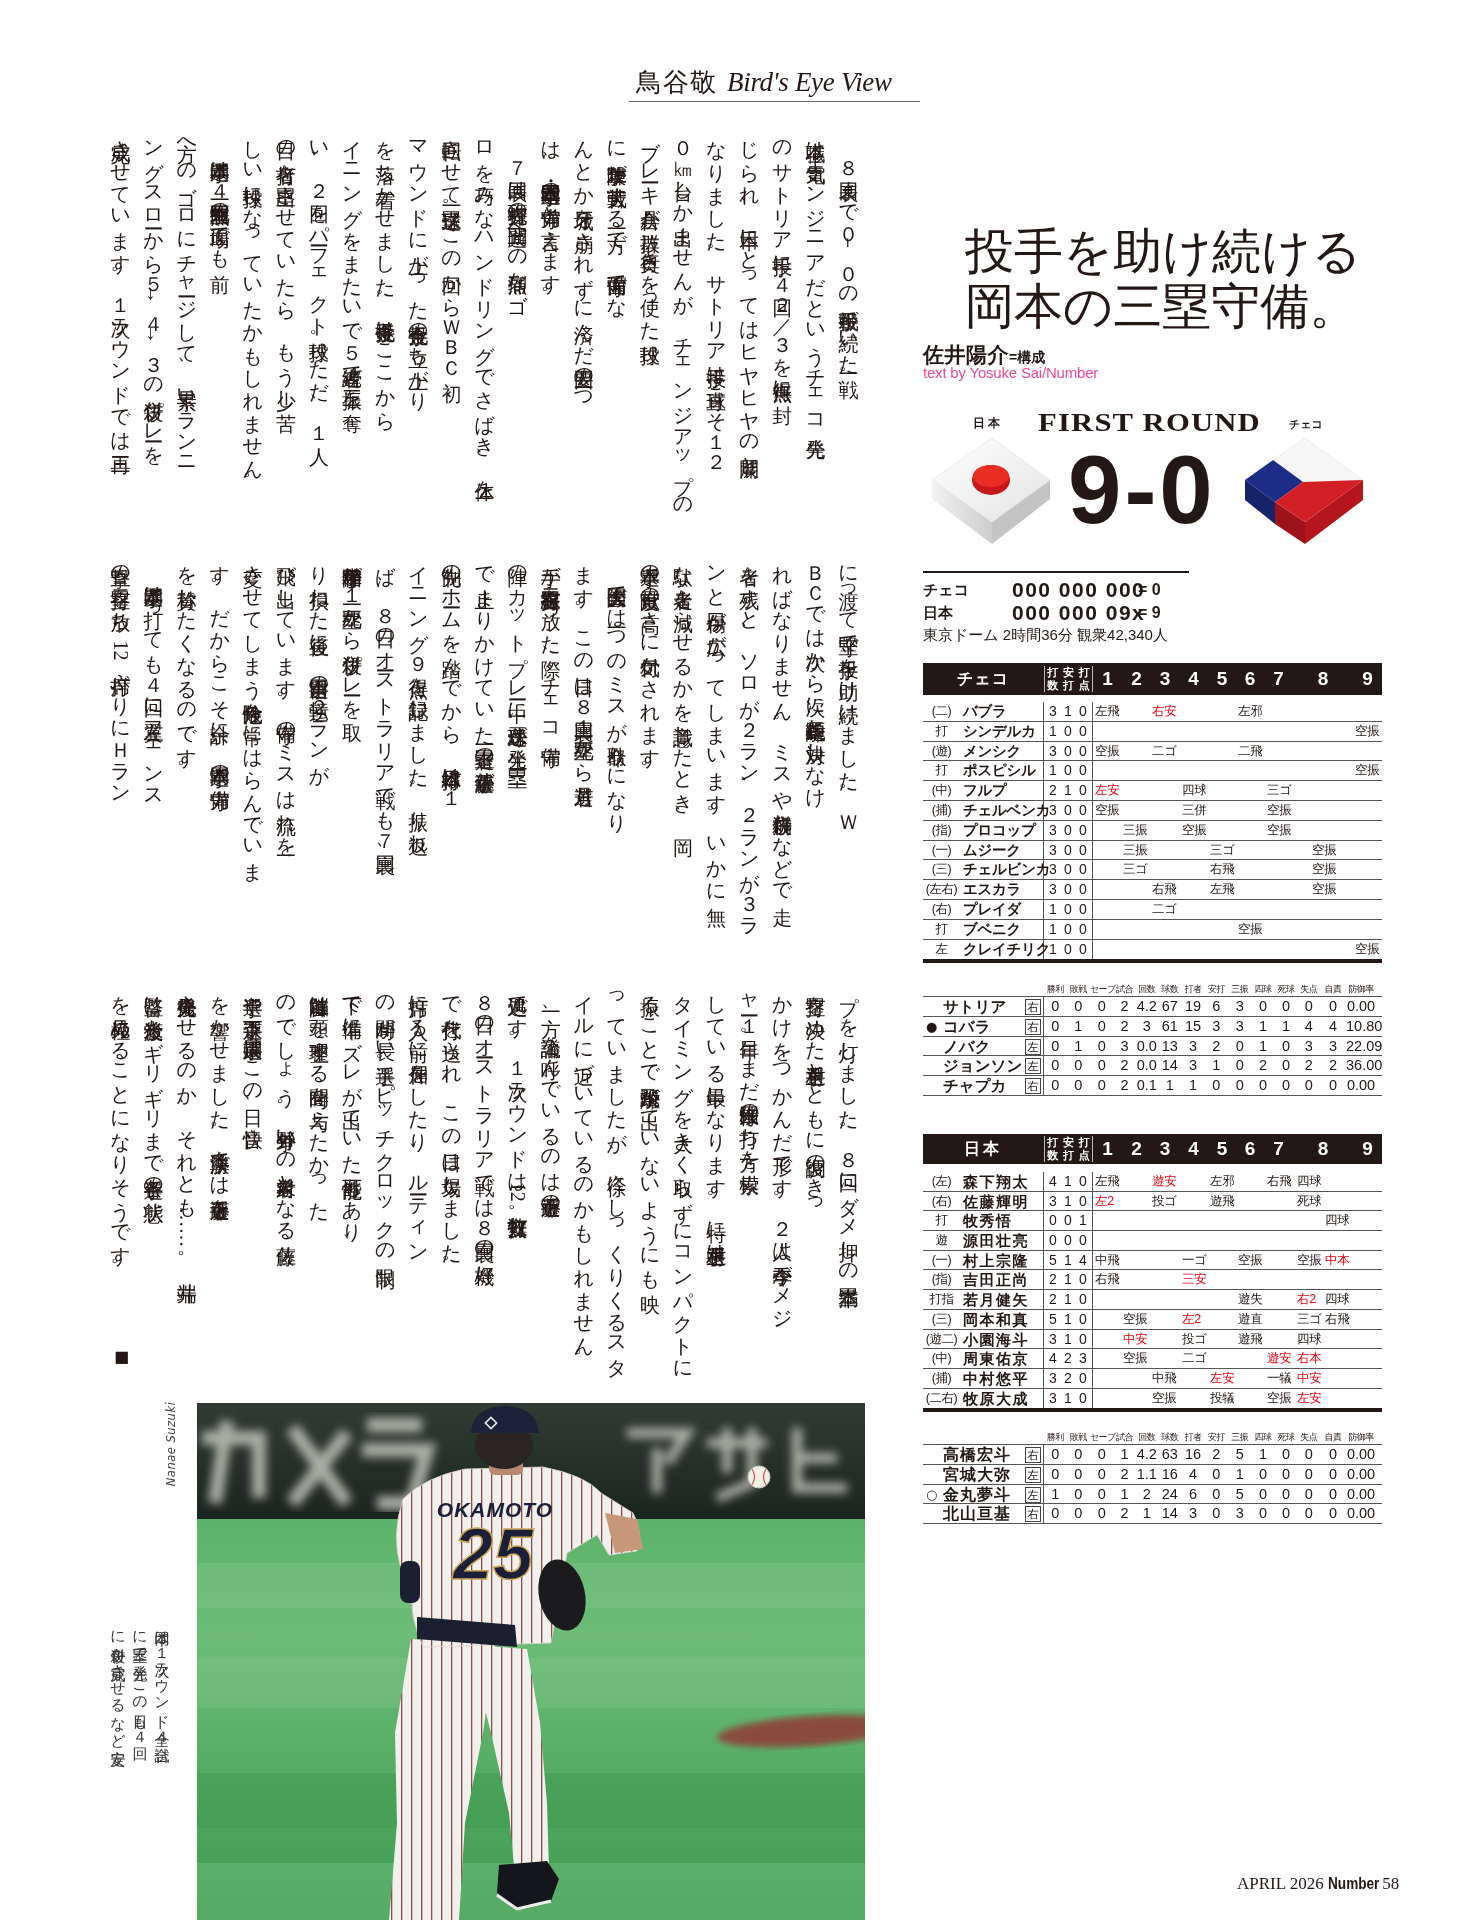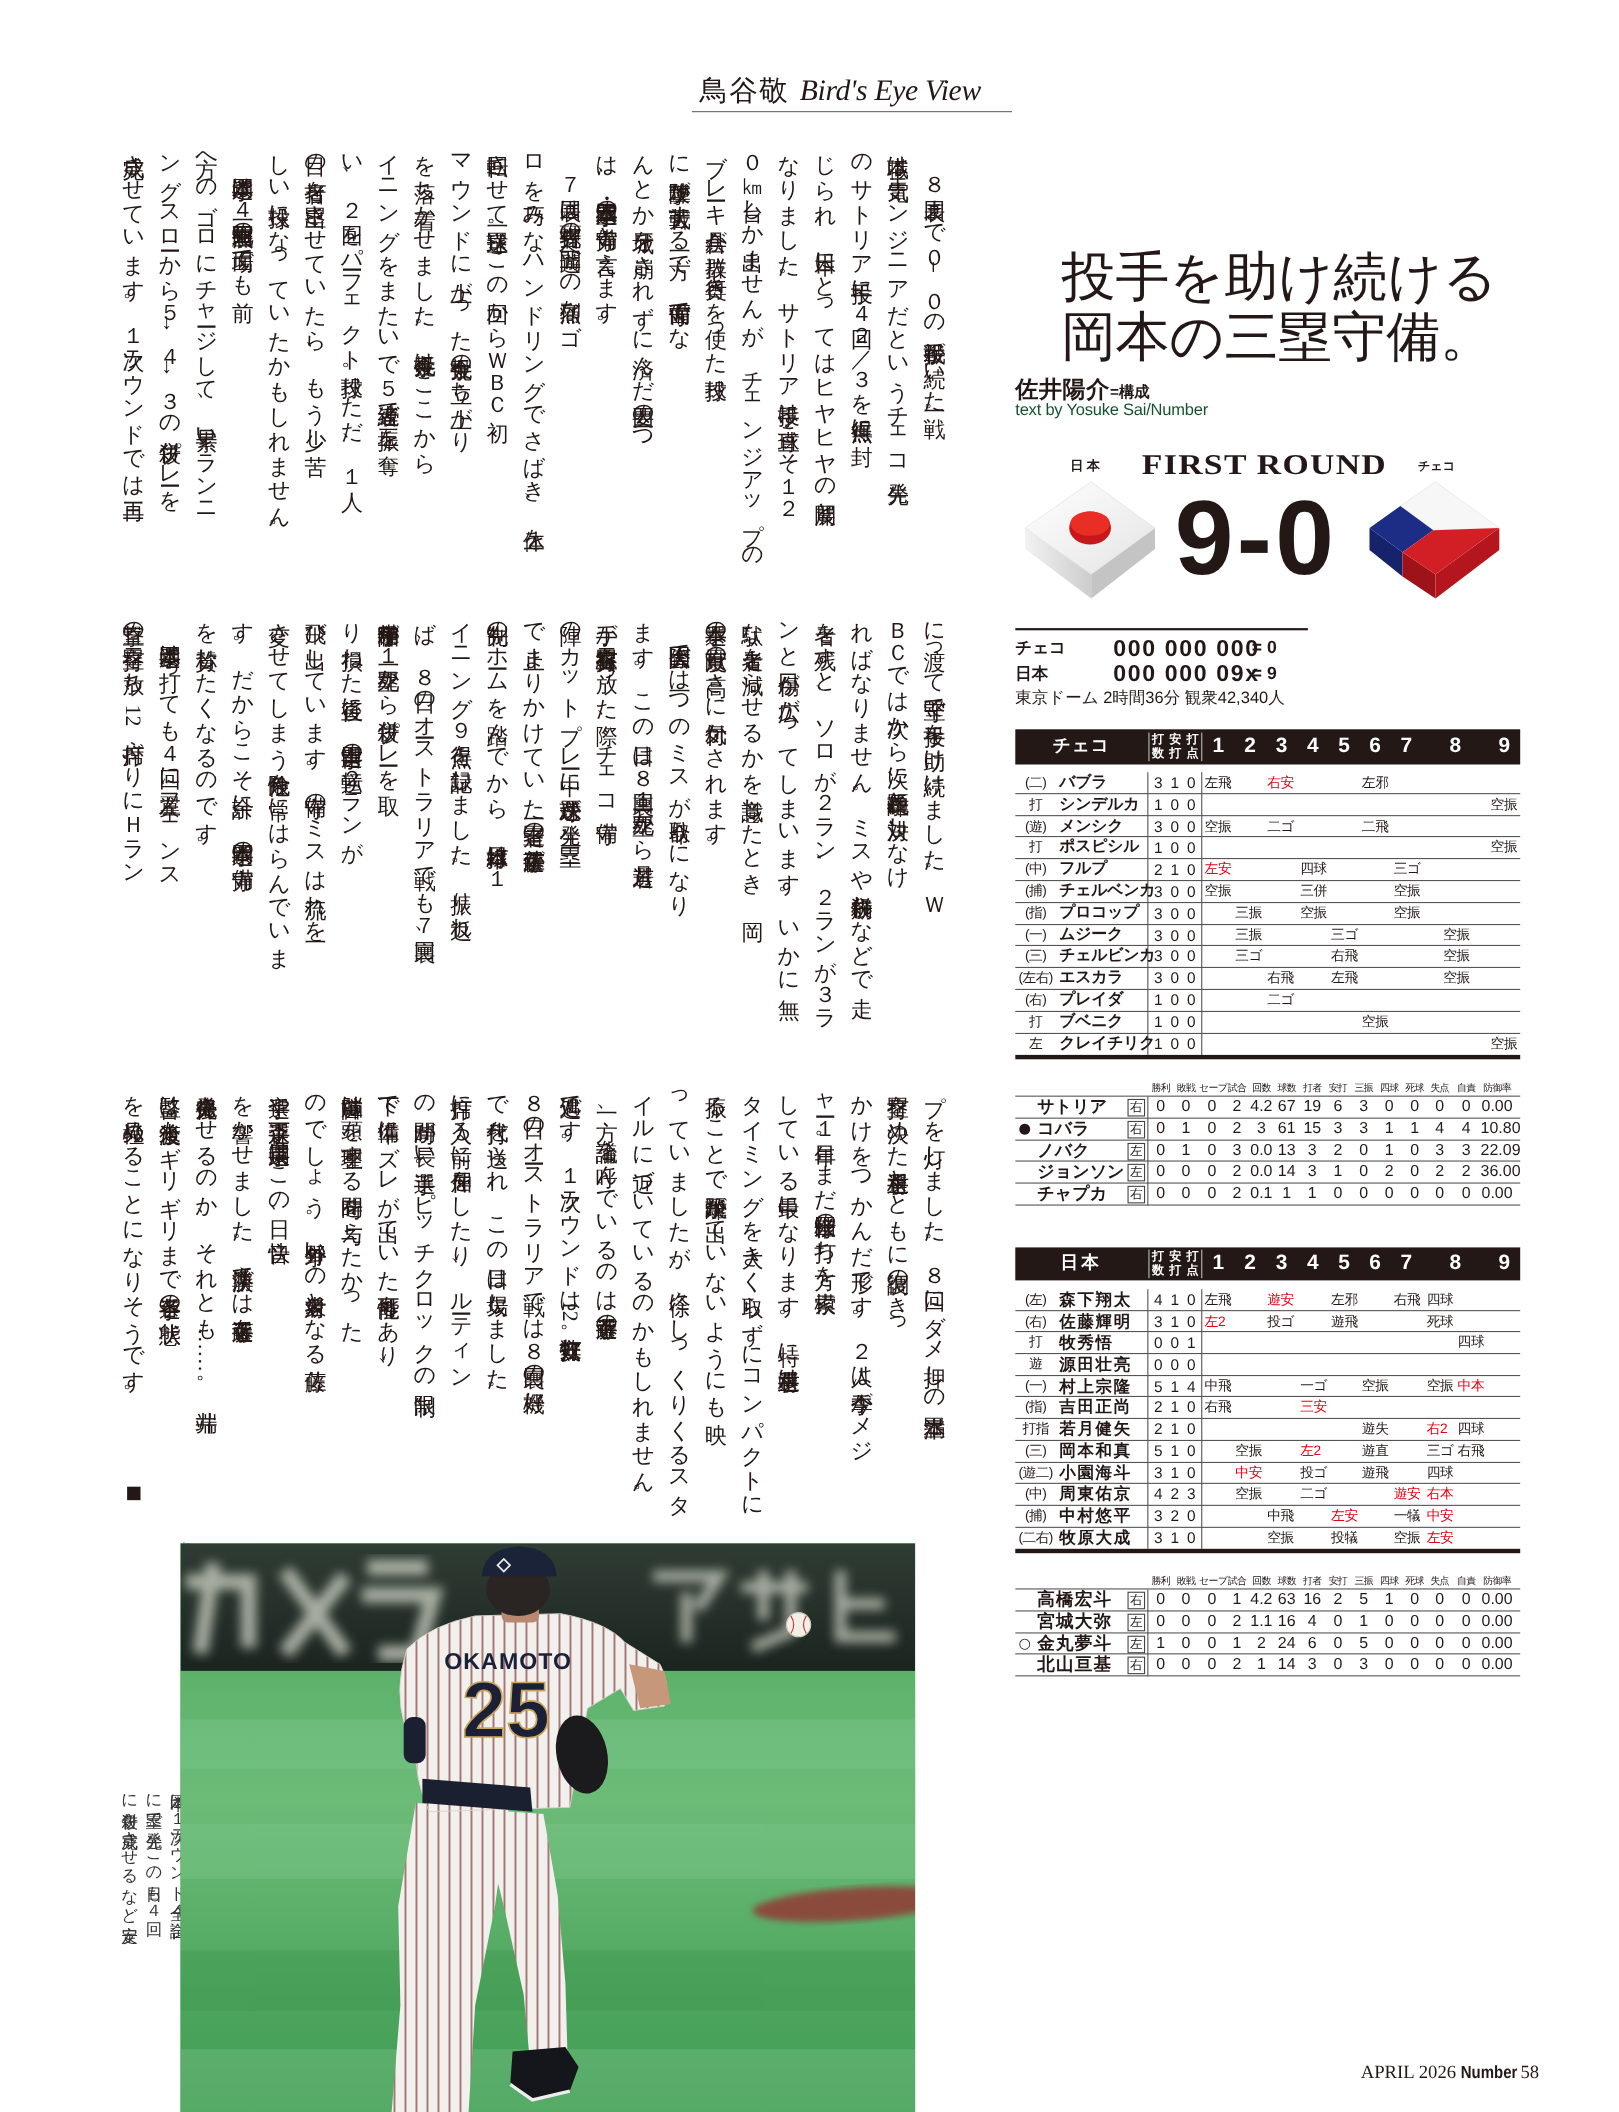--- a/index.html
+++ b/index.html
@@ -21,21 +21,21 @@
   font-family:"Liberation Serif","DejaVu Serif",serif;font-size:20px;line-height:33.1px;color:var(--ink);}
 .tier .col{white-space:pre;width:33.1px;}
 .endmark{position:absolute;left:114px;top:1349px;font:16px/16px "DejaVu Sans",sans-serif;}
 
 
 .headline{position:absolute;left:922px;top:224px;font:49px/55px "Liberation Serif","DejaVu Serif",serif;white-space:nowrap;margin-left:43px;}
 .headline .hl{display:block;}
 .byline{position:absolute;left:923px;top:344px;white-space:nowrap;}
 .byline .bauthor{font:bold 21px/22px "Liberation Sans","DejaVu Sans",sans-serif;letter-spacing:0.5px;}
 .byline .brole{font:bold 14px/22px "Liberation Sans","DejaVu Sans",sans-serif;}
-.credit{position:absolute;left:923px;top:364px;font:15px/18px "Liberation Sans",sans-serif;color:#14532d;letter-spacing:-0.2px;white-space:nowrap;}
+.credit{position:absolute;left:923px;top:364px;font:15px/18px "Liberation Sans",sans-serif;color:#ec4899;letter-spacing:-0.2px;white-space:nowrap;}
 
 
 .sb-home{position:absolute;left:973px;top:416px;font:bold 12px/15px "Liberation Sans","DejaVu Sans",sans-serif;letter-spacing:3px;}
 .sb-round{position:absolute;left:1038px;top:408px;font:bold 26px/30px "Liberation Serif",serif;letter-spacing:1px;transform:scaleX(1.18);transform-origin:left center;white-space:nowrap;}
 .sb-away{position:absolute;left:1289px;top:417px;font:bold 11px/14px "Liberation Sans","DejaVu Sans",sans-serif;}
 .flag-jp{position:absolute;left:930px;top:436px;width:122px;height:110px;}
 .flag-cz{position:absolute;left:1243px;top:436px;width:122px;height:110px;}
 .sb-score{position:absolute;left:1068px;top:442px;font:bold 96px/96px "Liberation Sans",sans-serif;letter-spacing:3px;white-space:nowrap;}
 
 
@@ -97,21 +97,21 @@
 .prows::before{content:"";position:absolute;left:120px;top:0;bottom:0;width:1px;background:var(--rule);}
 .prow{position:relative;height:19.8px;border-bottom:1px solid var(--rule);box-sizing:border-box;white-space:nowrap;}
 .prow .mark{position:absolute;left:3px;top:0;font:13px/19px "DejaVu Sans",sans-serif;}
 .prow .pname{position:absolute;left:20px;top:0;font:bold 15.5px/19px "Liberation Sans","DejaVu Sans",sans-serif;}
 .pit-japan .prow .pname{font-size:16px;letter-spacing:1px;}
 .prow .hand{position:absolute;left:102px;top:2px;width:14px;height:14px;border:1px solid #444;font:11.5px/14px "Liberation Sans","DejaVu Sans",sans-serif;text-align:center;}
 .prow .pvals{position:absolute;left:121px;top:0;display:grid;grid-template-columns:var(--pcols);font:14.5px/19px "Liberation Sans",sans-serif;}
 .pvals span{text-align:center;}
 
 
-.photo{position:absolute;left:164px;top:1403px;width:668px;height:517px;overflow:hidden;background:#4aa35c;}
+.photo{position:absolute;left:197px;top:1403px;width:668px;height:517px;overflow:hidden;background:#4aa35c;font-style:italic;}
 .photo svg{display:block;}
 .photo-credit{position:absolute;left:126px;top:1437px;width:90px;height:14px;transform:rotate(-90deg);transform-origin:center;
   font:oblique 11.5px/14px "DejaVu Sans",sans-serif;color:#444;letter-spacing:0.5px;text-align:center;white-space:nowrap;}
 .caption{position:absolute;left:107px;top:1620px;width:66px;height:200px;writing-mode:vertical-rl;text-orientation:mixed;
   font:15px/22px "DejaVu Sans","Liberation Sans",sans-serif;color:#333;}
 .caption .ccol{white-space:pre;width:22px;}
 
 
 .footer{position:absolute;left:1217px;top:1874px;height:20px;white-space:nowrap;}
 .footer .fissue{font:17px/20px "Liberation Serif",serif;margin-left:20px;}

